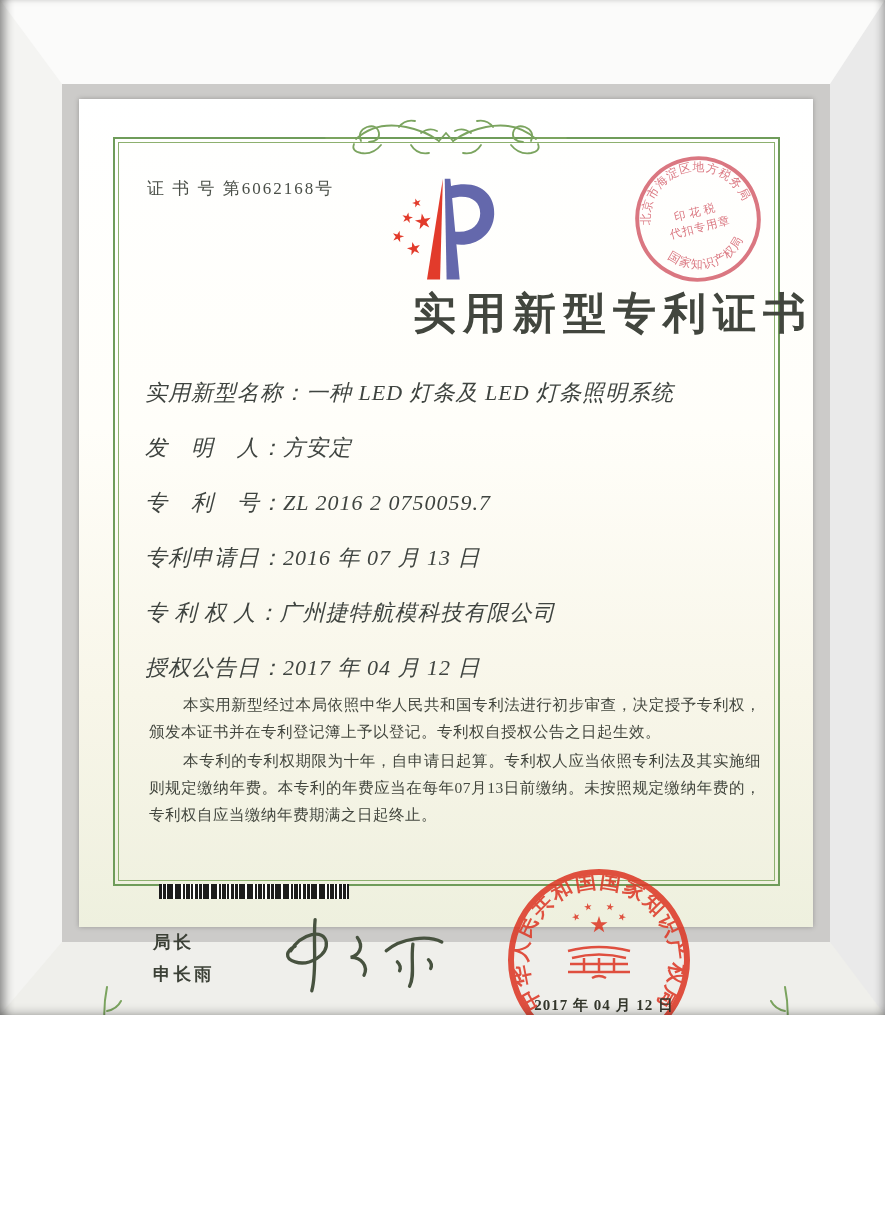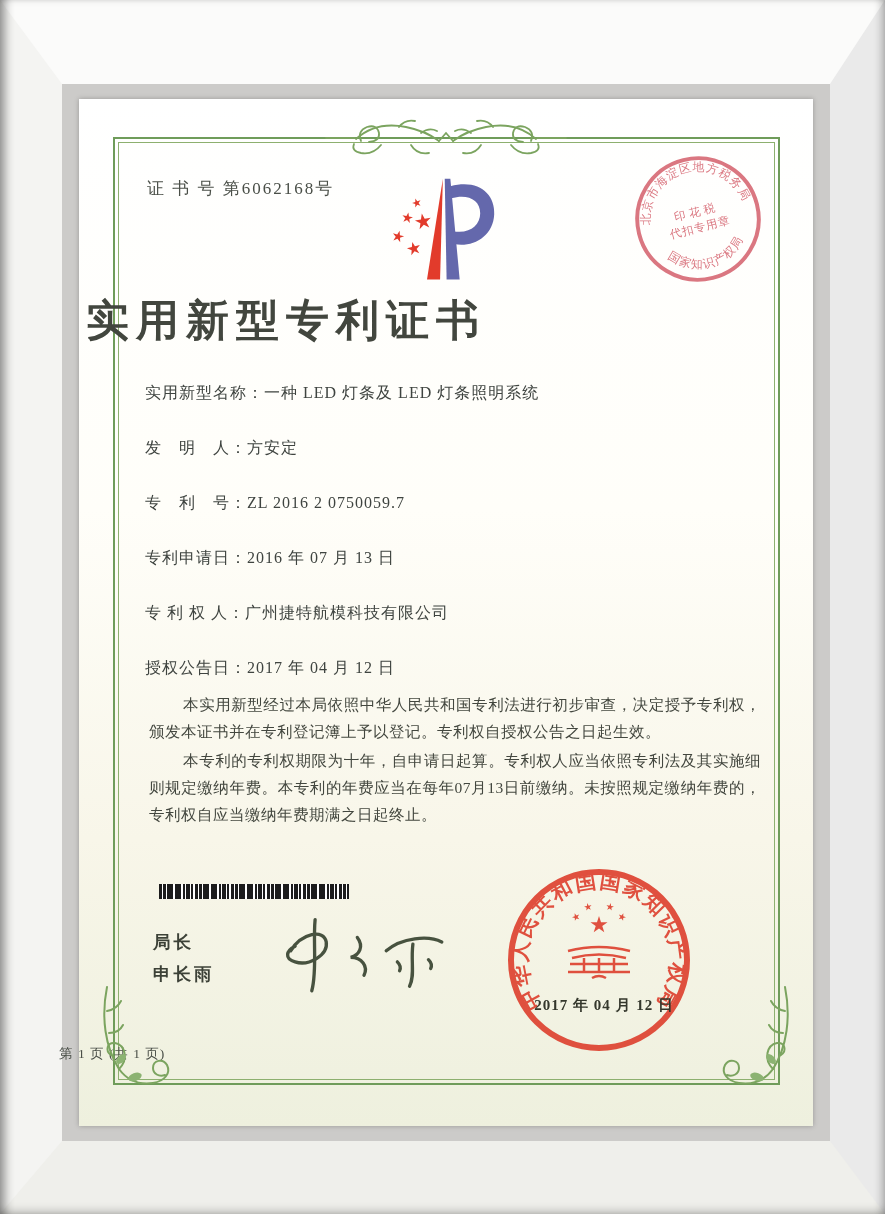--- a/index.html
+++ b/index.html
@@ -1,16 +1,16 @@
 <!DOCTYPE html>
 <html><head>
 <meta charset="utf-8">
 <style>
   html,body{margin:0;padding:0;background:#ffffff;}
-  .photo{width:885px;height:1214px;position:relative;background:#fff;overflow:hidden;
+  .photo{width:885px;height:1015px;position:relative;background:#fff;overflow:hidden;
          font-family:"Liberation Serif","DejaVu Serif",serif;}
   .photo::after{content:"";position:absolute;inset:0;pointer-events:none;z-index:60;
     box-shadow:inset 12px 0 10px -7px rgba(0,0,0,.40),
                inset -9px 0 9px -6px rgba(0,0,0,.28),
                inset 0 -9px 9px -6px rgba(0,0,0,.22),
                inset 0 5px 6px -4px rgba(0,0,0,.10);}
   .frame{width:100%;height:100%;box-sizing:border-box;border-style:solid;
          border-width:84px 55px 73px 62px;
          border-color:#fbfbfa #eaeaea #efefeb #f4f4f2;}
   .mat{width:100%;height:100%;box-sizing:border-box;background:#cccbc9;padding:15px 17px;}
@@ -20,24 +20,24 @@
          border:2px solid #6f9c5a;}
   .green-border::before{content:"";position:absolute;inset:3px;border:1px solid #8db06f;}
   .dragons{position:absolute;top:12px;left:50%;transform:translateX(-50%);width:250px;height:52px;z-index:3;}
   .floral{position:absolute;top:882px;width:95px;height:110px;z-index:3;}
   .floral-left{left:16px;}
   .floral-right{right:16px;transform:scaleX(-1);}
   .cert-no{position:absolute;left:68px;top:78px;font-size:17px;letter-spacing:2px;color:#4a4f48;}
   .logo{position:absolute;left:306px;top:74px;width:112px;height:116px;}
   .tax-stamp{position:absolute;left:553px;top:54px;width:132px;height:132px;
              transform:rotate(-14deg);opacity:.85;}
-  .title{position:absolute;left:0;right:0;top:186px;margin:7px;text-align:left;
+  .title{position:absolute;left:0;right:0;top:186px;margin:0;text-align:right;
          font-size:43px;font-weight:600;letter-spacing:7px;color:#42463e;}
   .fields{position:absolute;left:66px;top:282px;width:640px;}
-  .field-row{font-size:16px;color:#3f4440;letter-spacing:1px;line-height:24px;margin-bottom:31px;white-space:nowrap;}
+  .field-row{font-size:22px;color:#3f4440;letter-spacing:1px;line-height:24px;margin-bottom:31px;white-space:nowrap;font-style:italic;}
   .paras{position:absolute;left:62px;top:592px;width:620px;}
   .paras p{margin:0 0 2px 8px;font-size:15.5px;line-height:27px;color:#43473f;
            text-align:justify;text-indent:2.2em;letter-spacing:.5px;}
   .barcode{position:absolute;left:80px;top:785px;width:190px;height:15px;background-color:#fff;
     background-image:
       repeating-linear-gradient(90deg,#1c1c1c 0 2px,transparent 2px 4px),
       repeating-linear-gradient(90deg,#1c1c1c 0 3px,transparent 3px 9px),
       repeating-linear-gradient(90deg,#1c1c1c 0 1px,transparent 1px 6px);}
   .official{position:absolute;left:74px;top:830px;font-size:17.5px;color:#3c4137;letter-spacing:3px;font-weight:bold;}
   .official div{line-height:27px;margin-bottom:5px;}

